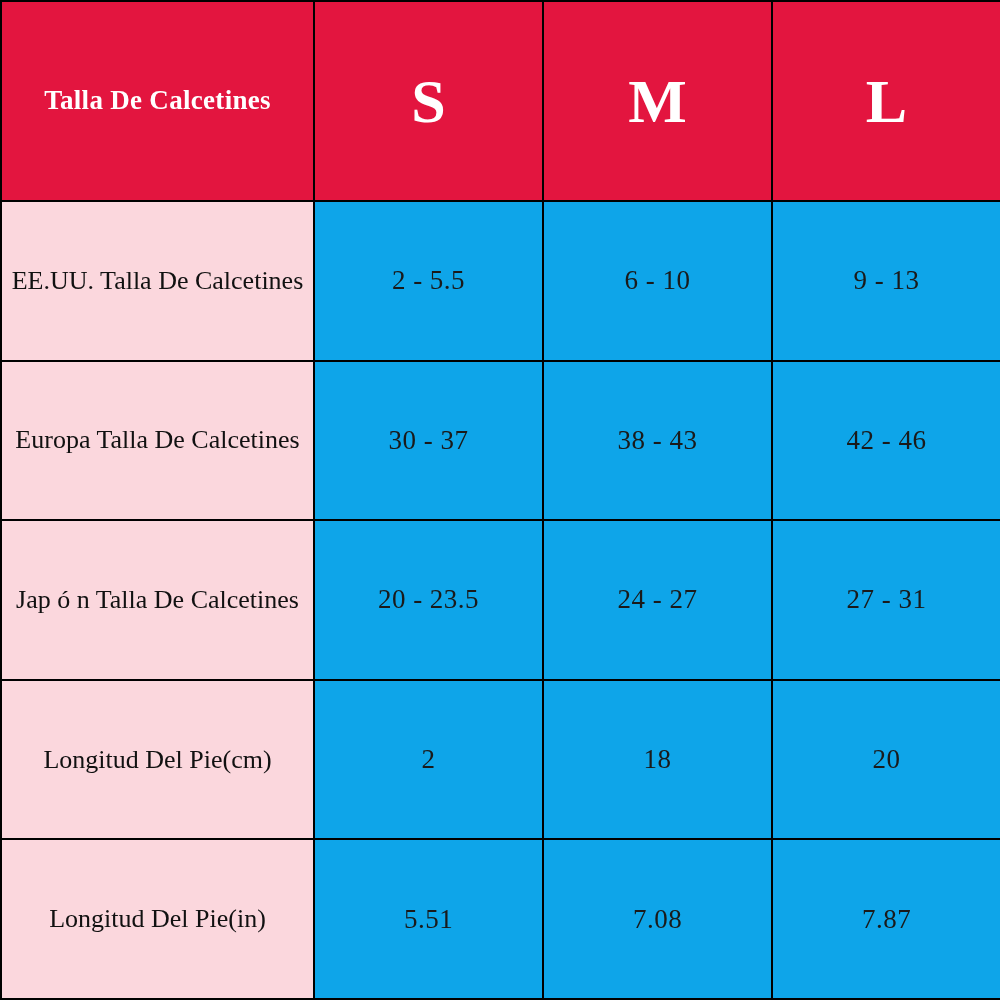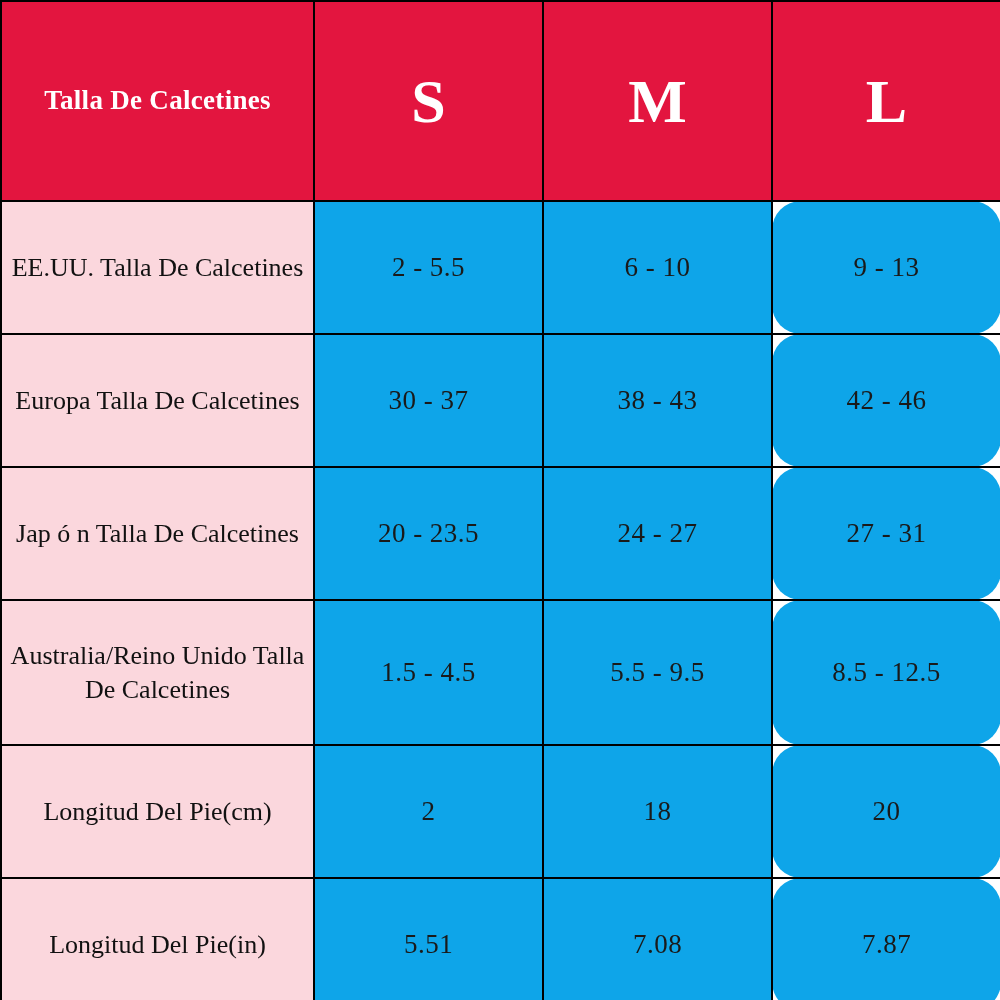--- a/index.html
+++ b/index.html
@@ -69,21 +69,21 @@
     border-left: none;
   }
 
   td.value-cell {
     background: #0ea5e9;
     color: #1a1a1a;
     font-size: 27px;
     font-weight: normal;
     letter-spacing: 0.5px;
   }
-  td.value-cell.last { border-right: none; border-radius: 29px; }
+  td.value-cell.last { border-right: none; }
 
   tr.last-row td { border-bottom: none; }
 </style>
 </head>
 <body>
 
 <table id="size-chart">
   <colgroup>
     <col class="label-col">
     <col class="size-col">
@@ -110,26 +110,20 @@
       <td class="value-cell">30 - 37</td>
       <td class="value-cell">38 - 43</td>
       <td class="value-cell last">42 - 46</td>
     </tr>
     <tr class="data-row">
       <td class="row-label">Jap ó n Talla De Calcetines</td>
       <td class="value-cell">20 - 23.5</td>
       <td class="value-cell">24 - 27</td>
       <td class="value-cell last">27 - 31</td>
     </tr>
-    <tr class="data-row tall">
-      <td class="row-label">Australia/Reino Unido Talla De Calcetines</td>
-      <td class="value-cell">1.5 - 4.5</td>
-      <td class="value-cell">5.5 - 9.5</td>
-      <td class="value-cell last">8.5 - 12.5</td>
-    </tr>
     <tr class="data-row">
       <td class="row-label">Longitud Del Pie(cm)</td>
       <td class="value-cell">2</td>
       <td class="value-cell">18</td>
       <td class="value-cell last">20</td>
     </tr>
     <tr class="data-row last-row">
       <td class="row-label">Longitud Del Pie(in)</td>
       <td class="value-cell">5.51</td>
       <td class="value-cell">7.08</td>

